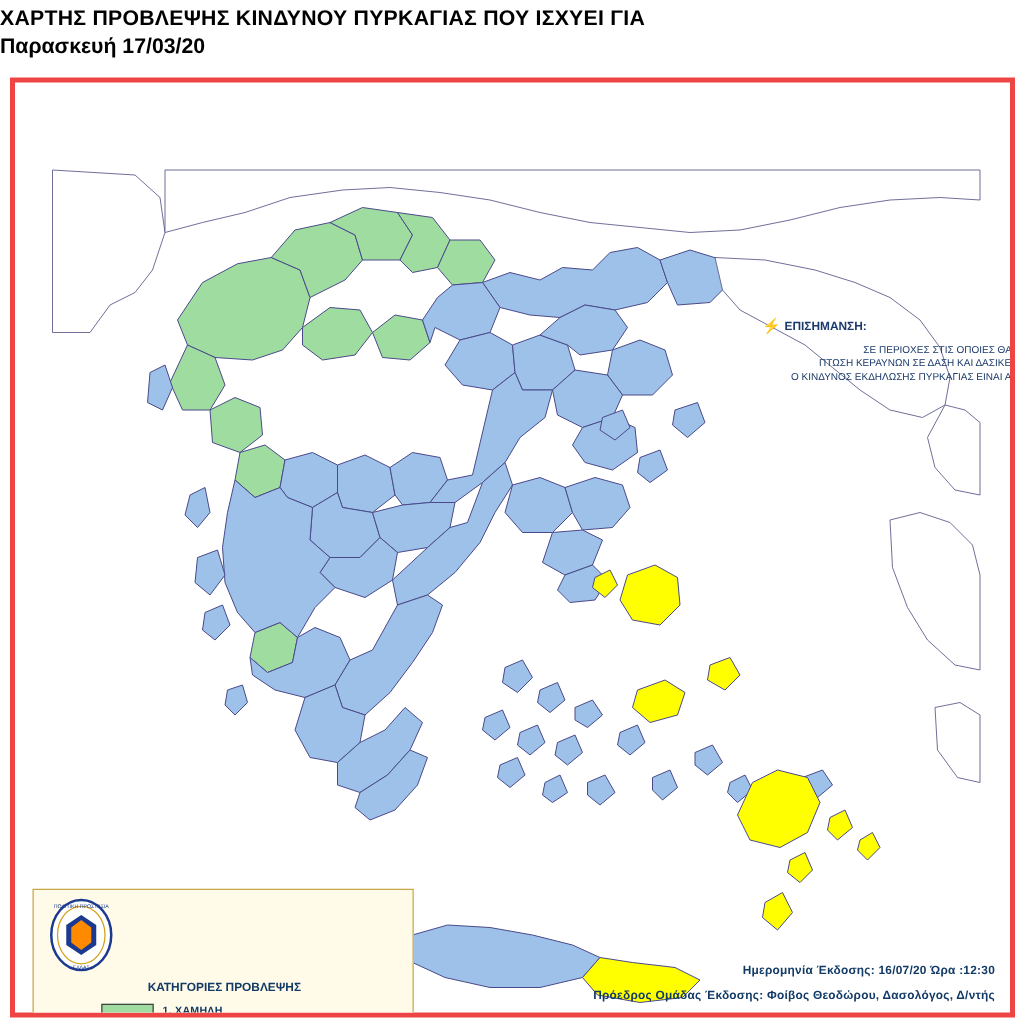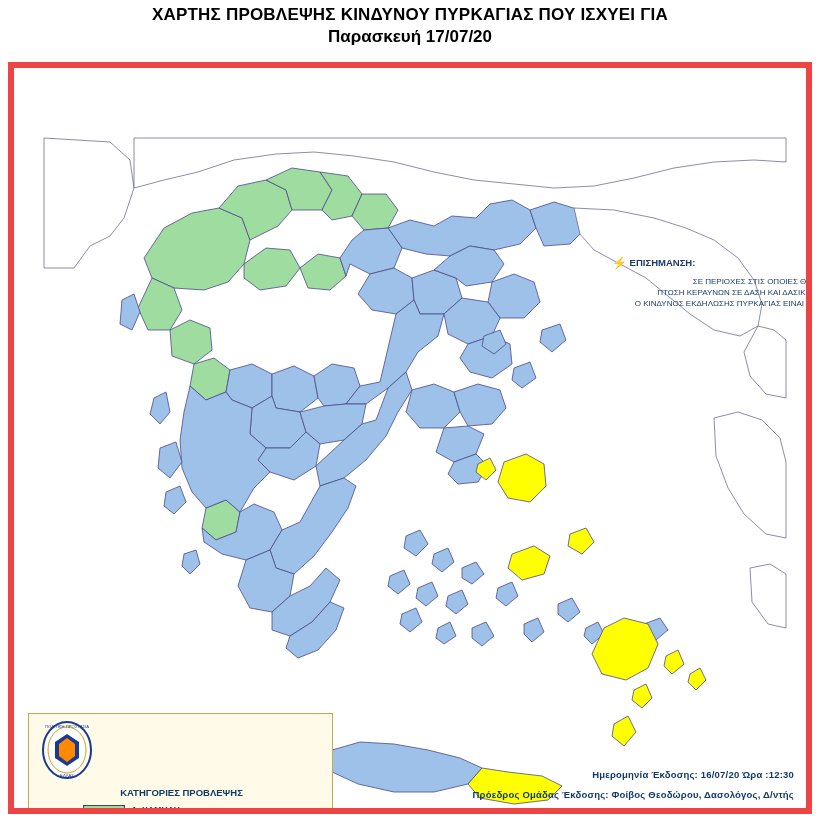--- a/index.html
+++ b/index.html
@@ -6,39 +6,38 @@
   body{
     width:820px;height:820px;
     background:#ffffff;
     font-family:"Liberation Sans", sans-serif;
     color:#000;
     overflow:hidden;
     position:relative;
   }
   .title-block{
     width:820px;
-    text-align:center;
     padding-top:4px;
   }
   .title-line1{
     font-size:17px;
     font-weight:bold;
     letter-spacing:0.2px;
     line-height:22px;
   }
   .title-line2{
     font-size:17px;
     font-weight:bold;
     line-height:22px;
   }
   .map-frame{
     position:absolute;
     left:8px;top:62px;
     width:804px;height:752px;
-    border:6px solid #ef4444;
+    border:4px solid #ef4444;
     box-sizing:border-box;
     background:#ffffff;
     overflow:hidden;
   }
   .map-svg{position:absolute;left:0;top:0;}
   .note-box{
     position:absolute;
     left:598px;top:188px;
     width:260px;
   }
@@ -132,21 +131,21 @@
     font-weight:bold;
     text-align:center;
     letter-spacing:0.2px;
   }
 </style>
 </head>
 <body>
 
 <div class="title-block">
   <div class="title-line1">ΧΑΡΤΗΣ ΠΡΟΒΛΕΨΗΣ ΚΙΝΔΥΝΟΥ ΠΥΡΚΑΓΙΑΣ ΠΟΥ ΙΣΧΥΕΙ ΓΙΑ</div>
-  <div class="title-line2">Παρασκευή 17/07/20</div>
+  <div class="title-line2">Παρασκευή 17/03/20</div>
 </div>
 
 <div class="map-frame">
 
   <svg class="map-svg" width="802" height="750" viewBox="0 0 802 750">
     <g stroke="#4a4a8a" stroke-width="0.8" stroke-linejoin="round">
 
       <path fill="#9fdca0" d="M130 190 L150 160 L178 145 L205 140 L228 150 L236 172 L230 196 L214 214 L190 222 L160 220 L138 210 Z"></path>
       <path fill="#9fdca0" d="M205 140 L224 118 L252 112 L272 122 L278 142 L264 158 L236 172 L228 150 Z"></path>
       <path fill="#9fdca0" d="M252 112 L278 100 L306 104 L318 122 L308 142 L278 142 L272 122 Z"></path>

